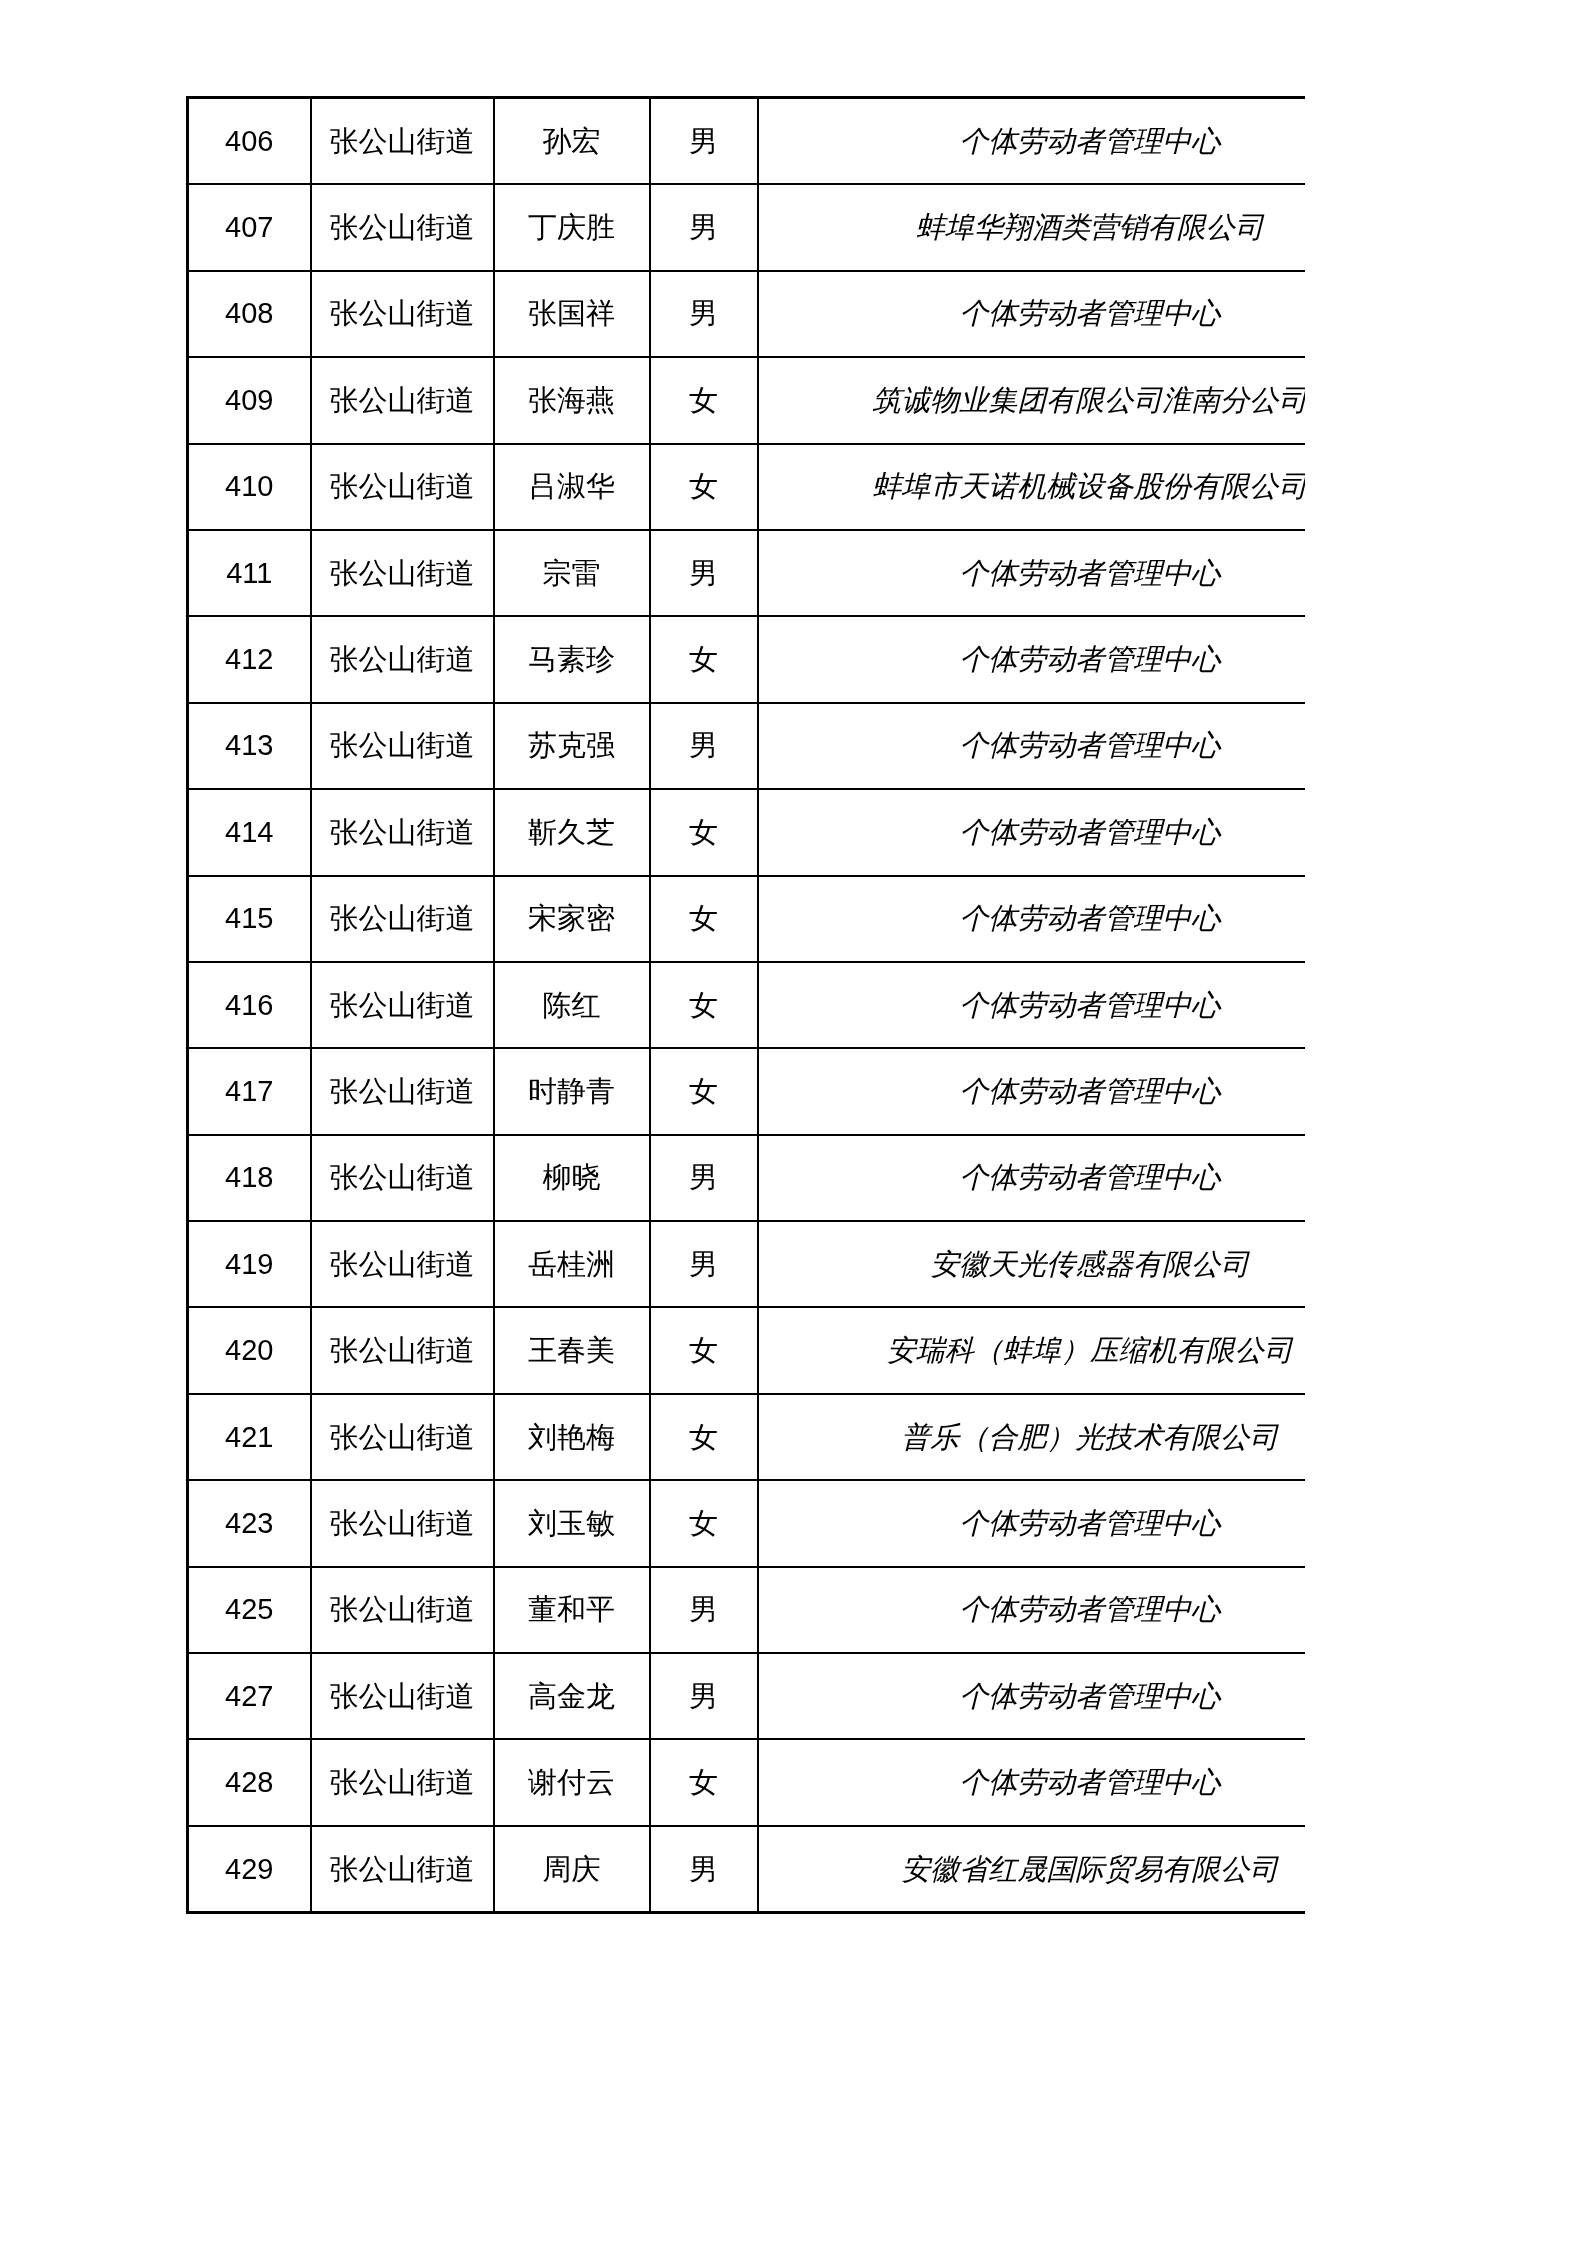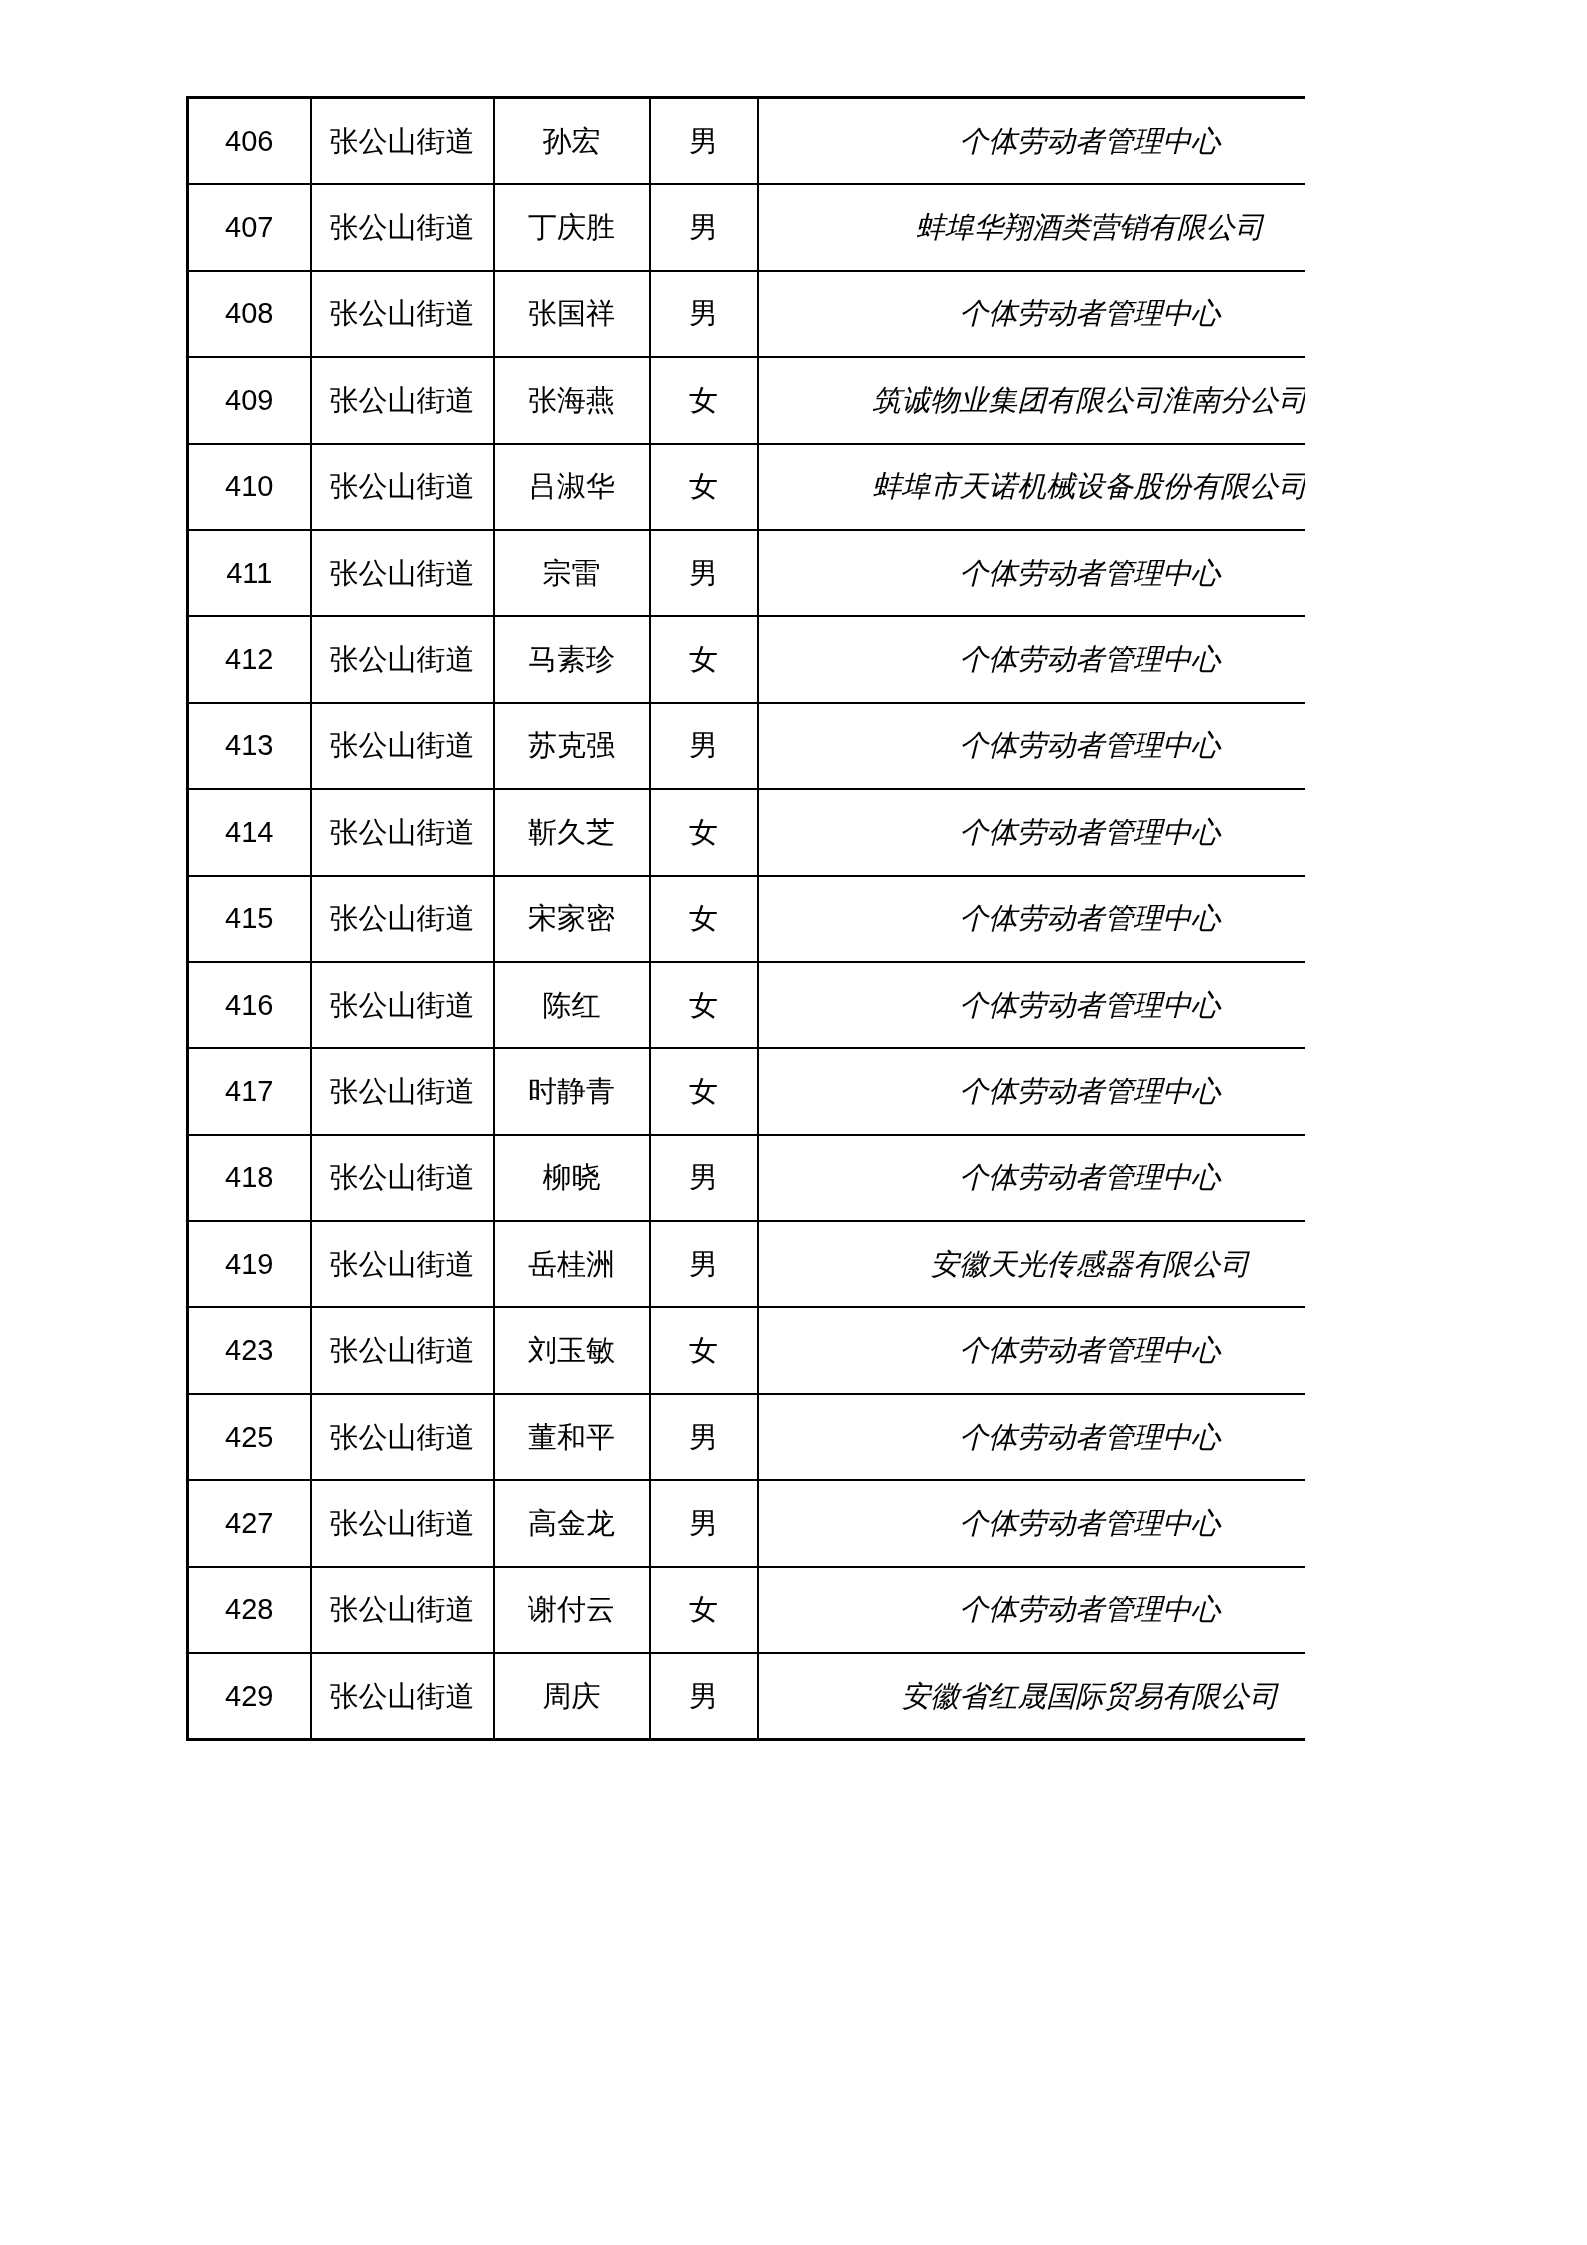--- a/index.html
+++ b/index.html
@@ -152,20 +152,34 @@
           <td class="col-company">个体劳动者管理中心</td>
         </tr>
         <tr>
           <td class="col-no">419</td>
           <td class="col-street">张公山街道</td>
           <td class="col-name">岳桂洲</td>
           <td class="col-gender">男</td>
           <td class="col-company">安徽天光传感器有限公司</td>
         </tr>
         <tr>
+          <td class="col-no">420</td>
+          <td class="col-street">张公山街道</td>
+          <td class="col-name">王春美</td>
+          <td class="col-gender">女</td>
+          <td class="col-company">安瑞科（蚌埠）压缩机有限公司</td>
+        </tr>
+        <tr>
+          <td class="col-no">421</td>
+          <td class="col-street">张公山街道</td>
+          <td class="col-name">刘艳梅</td>
+          <td class="col-gender">女</td>
+          <td class="col-company">普乐（合肥）光技术有限公司</td>
+        </tr>
+        <tr>
           <td class="col-no">423</td>
           <td class="col-street">张公山街道</td>
           <td class="col-name">刘玉敏</td>
           <td class="col-gender">女</td>
           <td class="col-company">个体劳动者管理中心</td>
         </tr>
         <tr>
           <td class="col-no">425</td>
           <td class="col-street">张公山街道</td>
           <td class="col-name">董和平</td>

